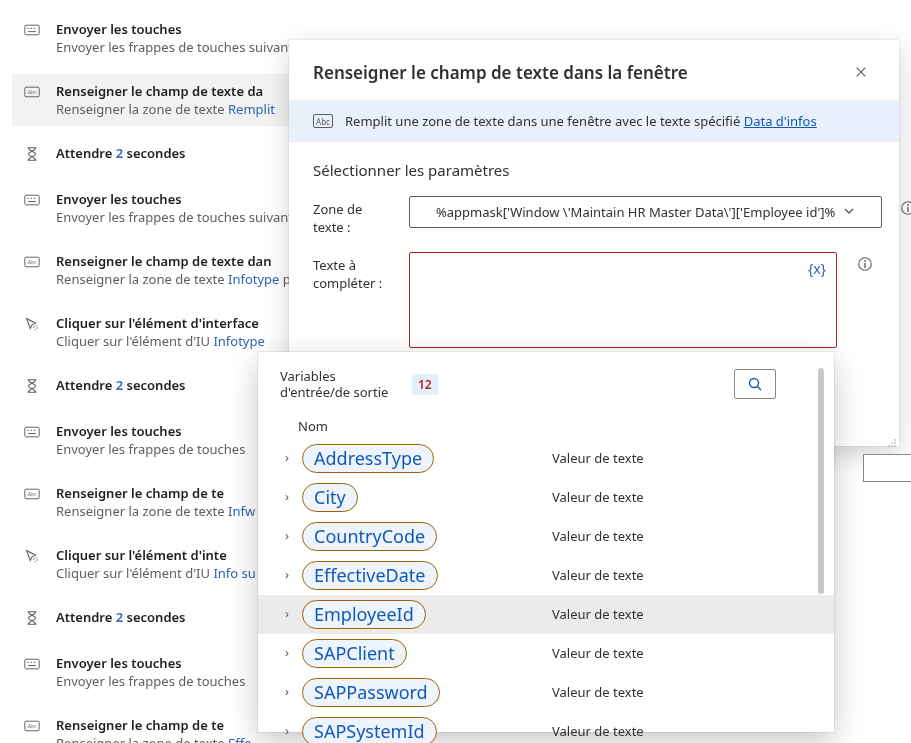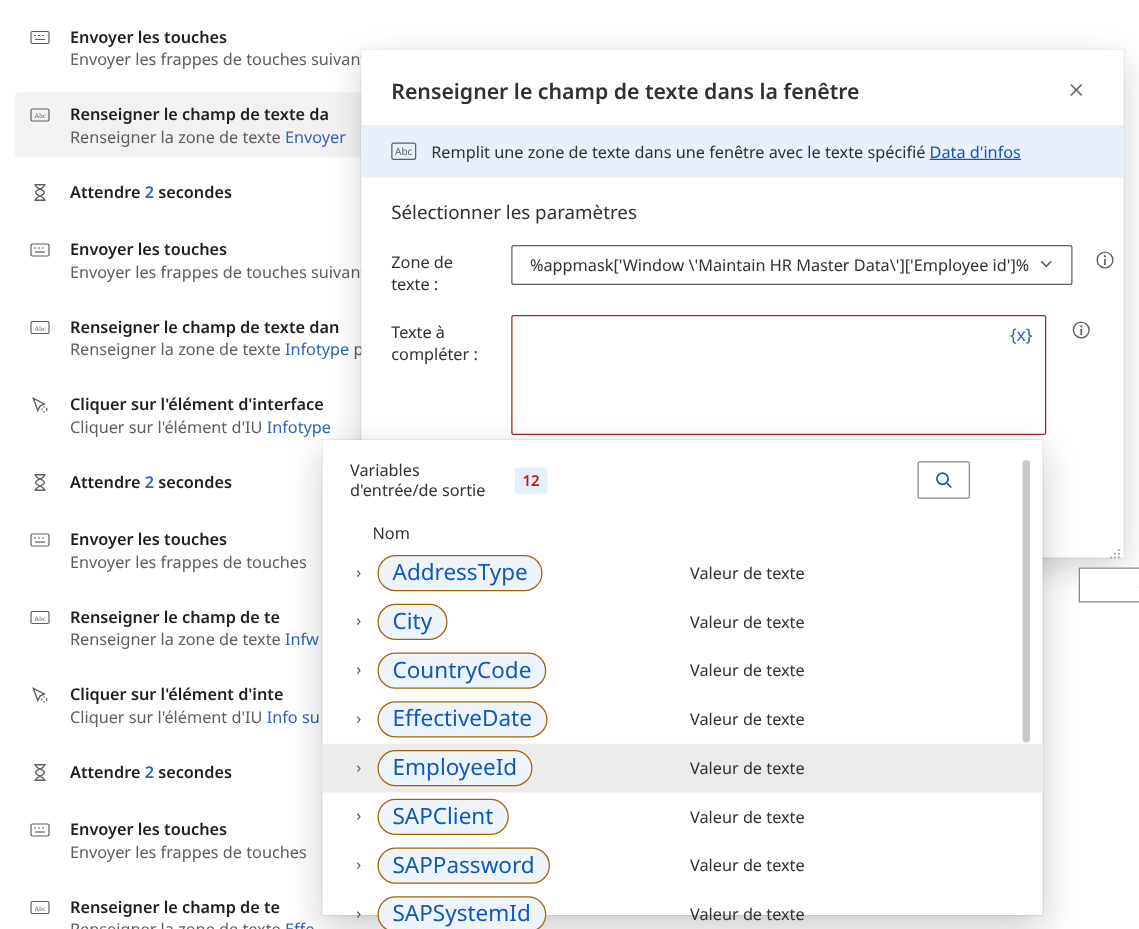--- a/index.html
+++ b/index.html
@@ -28,21 +28,21 @@
   .info-bar .abc { width:20px; height:14px; border:1px solid #605e5c; border-radius:2px; font-size:8px; display:flex; align-items:center; justify-content:center; color:#605e5c; flex:0 0 20px;}
 
   .section-label { padding:18px 24px 8px 24px; font-size:15px; }
 
   .param-row { display:flex; align-items:flex-start; gap:18px; padding:8px 24px; }
   .param-label { width:78px; flex:0 0 78px; color:#323130; font-size:13px; padding-top:4px; }
   .param-field { flex:1; }
   .info-i { width:20px; height:20px; display:flex; align-items:center; justify-content:center; color:#605e5c; padding-top:4px;}
   .info-i svg{width:16px;height:16px;}
 
-  .select-box { height:32px; border:1px solid #605e5c; border-radius:2px; display:flex; align-items:center; padding:0 14px; gap:8px; background:#fff; cursor:pointer;}
+  .select-box { height:32px; border:1px solid #605e5c; border-radius:2px; display:flex; align-items:center; padding:0 26px; gap:8px; background:#fff; cursor:pointer;}
   .select-box .val{ flex:1; white-space:nowrap; overflow:hidden; text-overflow:ellipsis; font-size:13px;}
   .select-box .chev svg{width:12px;height:12px;}
 
   .textarea-box { position:relative; height:96px; border:1px solid #a42626; border-radius:2px; background:#fff; }
   .varexp { position:absolute; top:6px; right:10px; color:#3064b4; font-size:14px; cursor:pointer; }
 
   .cancel-stub { position:absolute; right:-36px; bottom:-36px; width:72px; height:28px; border:1px solid #8a8886; display:flex; align-items:center; justify-content:flex-end; padding-right:8px; color:#323130; font-size:12px; background:#fff;}
 
   .resize-grip { position:absolute; right:2px; bottom:2px; width:10px; height:10px; color:#9b9b9b;}
   .resize-grip svg{width:10px;height:10px;}
@@ -88,21 +88,21 @@
     <div style="height: 10px;"></div>
     <div class="step sel">
       <div class="step-icon">
         <svg viewBox="0 0 20 14">
           <rect x="1" y="1" width="18" height="12" rx="1.5" fill="none" stroke="#605e5c" stroke-width="1.2"></rect>
           <text x="10" y="10" text-anchor="middle" font-size="7" fill="#605e5c" font-family="Segoe UI">Abc</text>
         </svg>
       </div>
       <div class="step-body">
         <div class="step-title">Renseigner le champ de texte da</div>
-        <div class="step-sub">Renseigner la zone de texte <span class="kw">Envoyer</span></div>
+        <div class="step-sub">Renseigner la zone de texte <span class="kw">Remplit</span></div>
       </div>
     </div>
     <div style="height: 10px;"></div>
     <div class="step">
       <div class="step-icon">
         <svg viewBox="0 0 14 18">
           <path d="M2 2h10M2 16h10M3 2c0 4 8 4 8 7s-8 3-8 7M11 2c0 4-8 4-8 7s8 3 8 7" fill="none" stroke="#605e5c" stroke-width="1.2"></path>
         </svg>
       </div>
       <div class="step-body">

